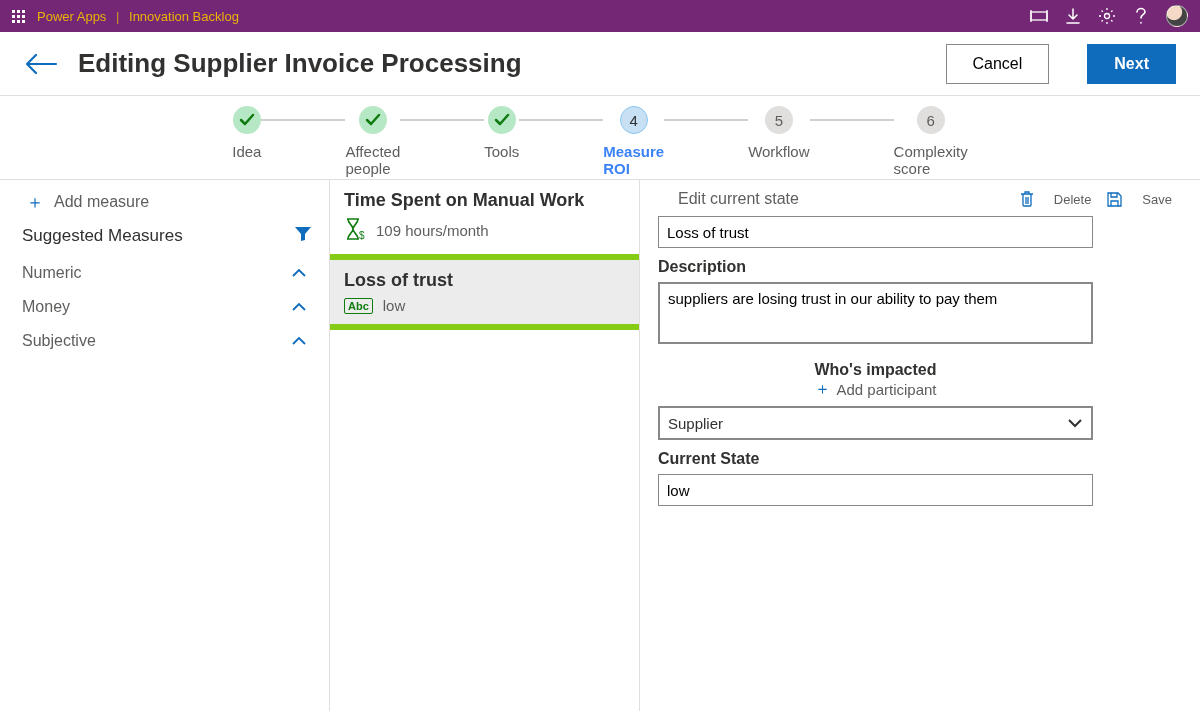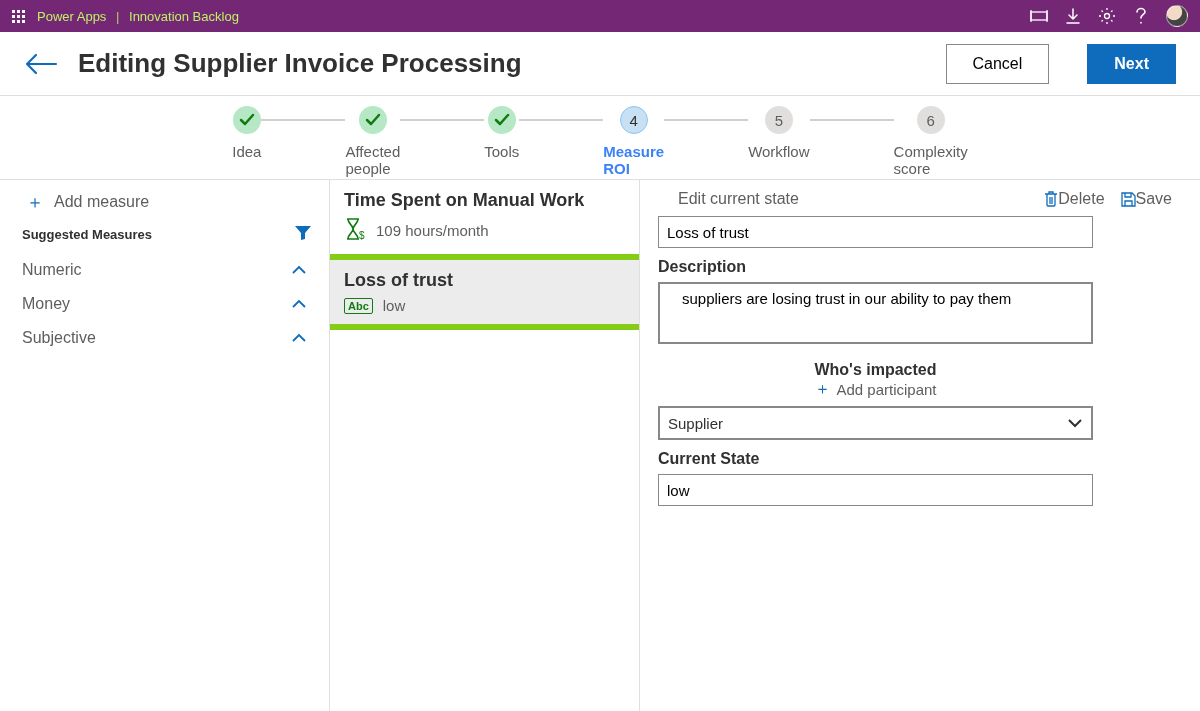--- a/index.html
+++ b/index.html
@@ -1,18 +1,18 @@
 <!DOCTYPE html>
 <html><head>
 <meta charset="utf-8">
 <style>
   * { box-sizing: border-box; margin: 0; padding: 0; }
   html, body { width: 1200px; height: 711px; font-family: "Segoe UI", Arial, sans-serif; font-size: 14px; color: #323130; background: #fff; overflow: hidden; }
   
-  .topbar { height: 32px; background: #742774; color: #bef264; display: flex; align-items: center; padding: 6px 12px; justify-content: space-between; }
+  .topbar { height: 32px; background: #742774; color: #eab308; display: flex; align-items: center; padding: 6px 12px; justify-content: space-between; }
   .topbar-left { display: flex; align-items: center; gap: 12px; }
   .waffle { display: grid; grid-template-columns: repeat(3, 3px); grid-template-rows: repeat(3, 3px); gap: 2px; cursor: pointer; }
   .waffle span { background: #fff; width: 3px; height: 3px; }
   .topbar-title { font-size: 13px; }
   .topbar-title .sep { margin: 0 6px; opacity: .8; }
   .topbar-right { display: flex; align-items: center; gap: 16px; }
   .top-icon { width: 18px; height: 18px; display: flex; align-items: center; justify-content: center; cursor: pointer; }
   .top-icon svg { stroke: #fff; fill: none; }
   .avatar { width: 22px; height: 22px; border-radius: 50%; background: radial-gradient(circle at 35% 30%, #f3d9c6 0 40%, #444 45%); border: 1px solid rgba(255,255,255,.5); cursor: pointer; }
   
@@ -36,39 +36,39 @@
   .connector { width: 84px; height: 2px; background: #d2d0ce; margin-top: 13px; }
   
   .main { display: flex; height: calc(711px - 32px - 64px - 84px); }
   .col { border-right: 1px solid #e1dfdd; }
   .col1 { width: 330px; padding: 0; }
   .col2 { width: 310px; }
   .col3 { flex: 1; padding: 0 24px 0 18px; }
   
   .add-measure-row { display: flex; align-items: center; gap: 10px; padding: 10px 18px 6px 26px; font-size: 16px; color: #605e5c; cursor: pointer; }
   .add-measure-row .plus { color: #0f6cbd; font-size: 18px; font-weight: 300; }
-  .suggested-head { display: flex; align-items: center; justify-content: space-between; padding: 6px 18px 10px 22px; font-size: 13px; font-weight: 700; }
+  .suggested-head { display: flex; align-items: center; justify-content: space-between; padding: 6px 18px 10px 22px; font-size: 17px; font-weight: 400; }
   .filter-icon svg { fill: #0f6cbd; }
   .cat-item { display: flex; align-items: center; justify-content: space-between; padding: 8px 22px; font-size: 16px; color: #605e5c; cursor: pointer; }
   .chev-up svg { stroke: #0f6cbd; }
   
   .measure-card { padding: 10px 14px; border-bottom: 6px solid #84cc16; }
   .measure-card.selected { background: #ececec; }
   .measure-title { font-size: 18px; font-weight: 600; padding-bottom: 6px; }
   .measure-sub { display: flex; align-items: center; gap: 10px; color: #605e5c; font-size: 15px; }
   .hourglass svg { stroke: #107c10; fill: none; }
   .abc-badge { border: 1.5px solid #107c10; color: #107c10; font-size: 11px; padding: 1px 3px; border-radius: 2px; font-weight: 600; }
   
   .edit-head { display: flex; align-items: center; padding: 10px 4px 8px 0; margin-left: 20px; }
   .edit-head .lead { font-size: 16px; color: #605e5c; flex: 1; }
-  .icon-text { display: flex; align-items: center; gap: 0; color: #605e5c; cursor: pointer; margin-left: 16px; font-size: 16px; }
+  .icon-text { display: flex; align-items: center; gap: 20px; color: #605e5c; cursor: pointer; margin-left: 16px; font-size: 13px; }
   .icon-text svg { stroke: #0f6cbd; fill: none; }
   .form-label { font-size: 16px; font-weight: 600; margin: 10px 0 6px; }
   .form-input { width: 435px; height: 32px; border: 1px solid #8a8886; padding: 4px 8px; font-size: 15px; font-family: inherit; }
-  .form-textarea { width: 435px; height: 62px; border: 2px solid #8a8886; padding: 6px 22px; font-size: 15px; font-family: inherit; resize: none; }
+  .form-textarea { width: 435px; height: 62px; border: 2px solid #8a8886; padding: 6px 8px; font-size: 15px; font-family: inherit; resize: none; }
   .impact-row { width: 435px; display: flex; align-items: center; justify-content: space-between; margin: 14px 0 6px; flex-direction: column; }
   .impact-row .form-label { margin: 0; }
   .add-part { display: flex; align-items: center; gap: 6px; color: #605e5c; cursor: pointer; font-size: 15px; }
   .add-part .plus { color: #0f6cbd; font-size: 16px; }
   .form-select { width: 435px; height: 34px; border: 2px solid #8a8886; padding: 4px 8px; font-size: 15px; display: flex; align-items: center; justify-content: space-between; cursor: pointer; background: #fff; }
   .form-select svg { stroke: #323130; }
 </style>
 </head>
 <body>
 

